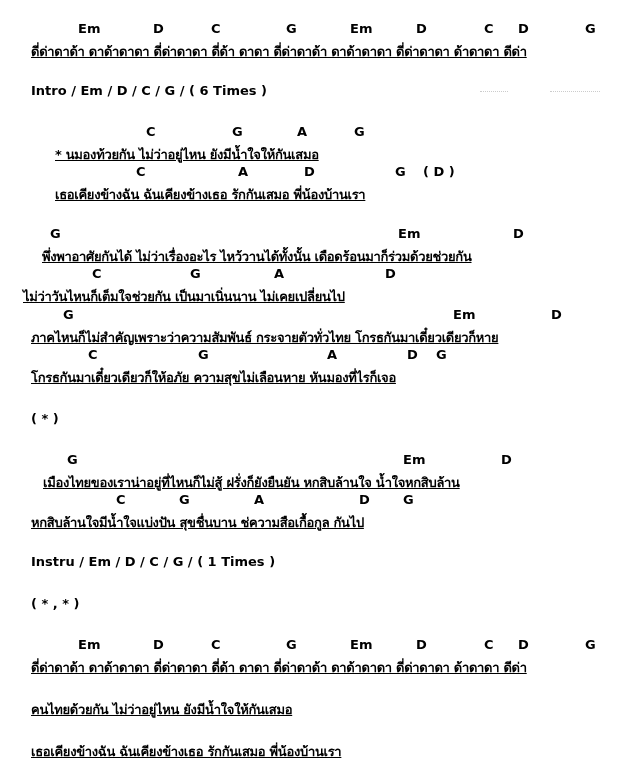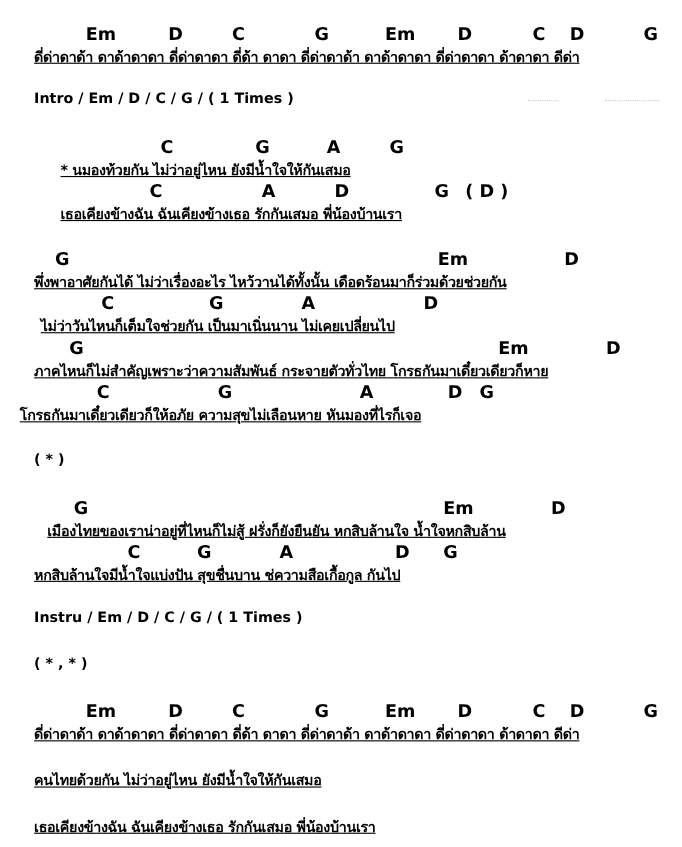--- a/index.html
+++ b/index.html
@@ -1,74 +1,74 @@
 <!DOCTYPE html>
 <html><head>
 <meta charset="utf-8">
 <style>
   html, body { margin:0; padding:0; background:#ffffff; }
   body { width:620px; height:770px; position:relative; overflow:hidden;
          font-family:"DejaVu Sans", "Liberation Sans", sans-serif; color:#000; }
   .line { position:absolute; white-space:nowrap; }
   .lyric { font-size:13px; font-weight:bold; letter-spacing:-0.3px;text-decoration:underline; }
-  .chord { position:absolute; font-size:16px; font-weight:bold; white-space:nowrap; }
+  .chord { position:absolute; font-size:13px; font-weight:bold; white-space:nowrap; }
   .label { font-size:13px; font-weight:bold; }
   .dots { position:absolute; top:91px; height:1px; border-top:1px dotted #cccccc; }
 </style>
 </head>
 <body>
 
 <div>
   <span class="chord" style="left:78px;top:21px">Em</span>
   <span class="chord" style="left:153px;top:21px">D</span>
   <span class="chord" style="left:211px;top:21px">C</span>
   <span class="chord" style="left:286px;top:21px">G</span>
   <span class="chord" style="left:350px;top:21px">Em</span>
   <span class="chord" style="left:416px;top:21px">D</span>
   <span class="chord" style="left:484px;top:21px">C</span>
   <span class="chord" style="left:518px;top:21px">D</span>
   <span class="chord" style="left:585px;top:21px">G</span>
 </div>
 <div class="line lyric" style="left:31px;top:41px">ดี่ด่าดาด้า ดาด้าดาดา ดี่ด่าดาดา ดี่ด้า ดาดา ดี่ด่าดาด้า ดาด้าดาดา ดี่ด่าดาดา ด้าดาดา ดีด่า</div>
 
-<div class="line label" style="left:31px;top:83px">Intro  / Em / D / C / G / ( 1 Times )</div>
+<div class="line label" style="left:31px;top:83px">Intro  / Em / D / C / G / ( 6 Times )</div>
 <div class="dots" style="left:480px;width:28px"></div>
 <div class="dots" style="left:550px;width:50px"></div>
 
 <span class="chord" style="left:146px;top:124px">C</span>
 <span class="chord" style="left:232px;top:124px">G</span>
 <span class="chord" style="left:297px;top:124px">A</span>
 <span class="chord" style="left:354px;top:124px">G</span>
 <div class="line lyric" style="left:55px;top:144px">* นมองท้วยกัน ไม่ว่าอยู่ไหน ยังมีน้ำใจให้กันเสมอ</div>
 <span class="chord" style="left:136px;top:164px">C</span>
 <span class="chord" style="left:238px;top:164px">A</span>
 <span class="chord" style="left:304px;top:164px">D</span>
 <span class="chord" style="left:395px;top:164px">G</span>
 <span class="chord" style="left:423px;top:164px">( D )</span>
 <div class="line lyric" style="left:55px;top:184px">เธอเคียงข้างฉัน ฉันเคียงข้างเธอ รักกันเสมอ พี่น้องบ้านเรา</div>
 
 <span class="chord" style="left:50px;top:226px">G</span>
 <span class="chord" style="left:398px;top:226px">Em</span>
 <span class="chord" style="left:513px;top:226px">D</span>
-<div class="line lyric" style="left:31px;top:246px">พึ่งพาอาศัยกันได้ ไม่ว่าเรื่องอะไร ไหว้วานได้ทั้งนั้น เดือดร้อนมาก็ร่วมด้วยช่วยกัน</div>
+<div class="line lyric" style="left:42px;top:246px">พึ่งพาอาศัยกันได้ ไม่ว่าเรื่องอะไร ไหว้วานได้ทั้งนั้น เดือดร้อนมาก็ร่วมด้วยช่วยกัน</div>
 <span class="chord" style="left:92px;top:266px">C</span>
 <span class="chord" style="left:190px;top:266px">G</span>
 <span class="chord" style="left:274px;top:266px">A</span>
 <span class="chord" style="left:385px;top:266px">D</span>
-<div class="line lyric" style="left:37px;top:286px">ไม่ว่าวันไหนก็เต็มใจช่วยกัน เป็นมาเนิ่นนาน ไม่เคยเปลี่ยนไป</div>
+<div class="line lyric" style="left:23px;top:286px">ไม่ว่าวันไหนก็เต็มใจช่วยกัน เป็นมาเนิ่นนาน ไม่เคยเปลี่ยนไป</div>
 <span class="chord" style="left:63px;top:307px">G</span>
 <span class="chord" style="left:453px;top:307px">Em</span>
 <span class="chord" style="left:551px;top:307px">D</span>
 <div class="line lyric" style="left:31px;top:327px">ภาคไหนก็ไม่สำคัญเพราะว่าความสัมพันธ์ กระจายตัวทั่วไทย โกรธกันมาเดี๋ยวเดียวก็หาย</div>
 <span class="chord" style="left:88px;top:347px">C</span>
 <span class="chord" style="left:198px;top:347px">G</span>
 <span class="chord" style="left:327px;top:347px">A</span>
 <span class="chord" style="left:407px;top:347px">D</span>
 <span class="chord" style="left:436px;top:347px">G</span>
-<div class="line lyric" style="left:18px;top:367px">โกรธกันมาเดี๋ยวเดียวก็ให้อภัย ความสุขไม่เลือนหาย หันมองที่ไรก็เจอ</div>
+<div class="line lyric" style="left:31px;top:367px">โกรธกันมาเดี๋ยวเดียวก็ให้อภัย ความสุขไม่เลือนหาย หันมองที่ไรก็เจอ</div>
 
 <div class="line label" style="left:31px;top:411px">( * )</div>
 
 <span class="chord" style="left:67px;top:452px">G</span>
 <span class="chord" style="left:403px;top:452px">Em</span>
 <span class="chord" style="left:501px;top:452px">D</span>
 <div class="line lyric" style="left:43px;top:472px">เมืองไทยของเราน่าอยู่ที่ไหนก็ไม่สู้ ฝรั่งก็ยังยืนยัน หกสิบล้านใจ น้ำใจหกสิบล้าน</div>
 <span class="chord" style="left:116px;top:492px">C</span>
 <span class="chord" style="left:179px;top:492px">G</span>
 <span class="chord" style="left:254px;top:492px">A</span>

